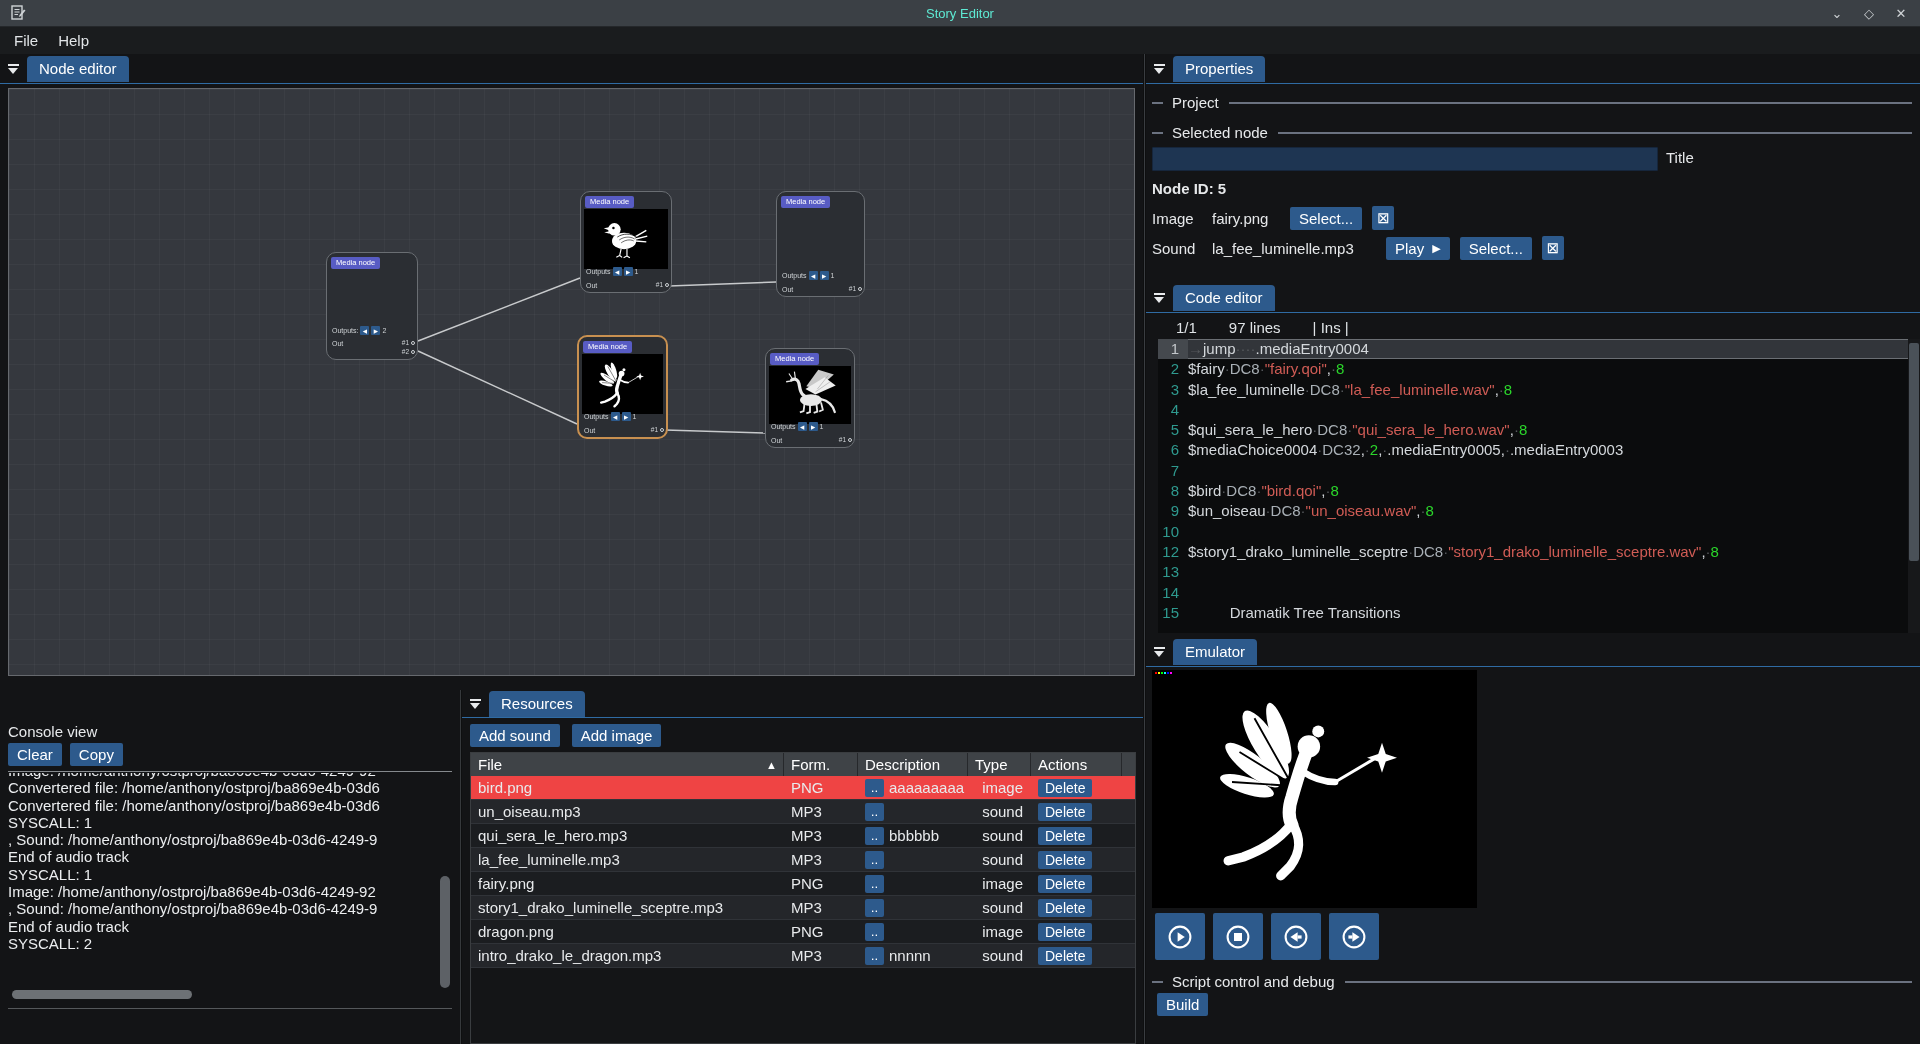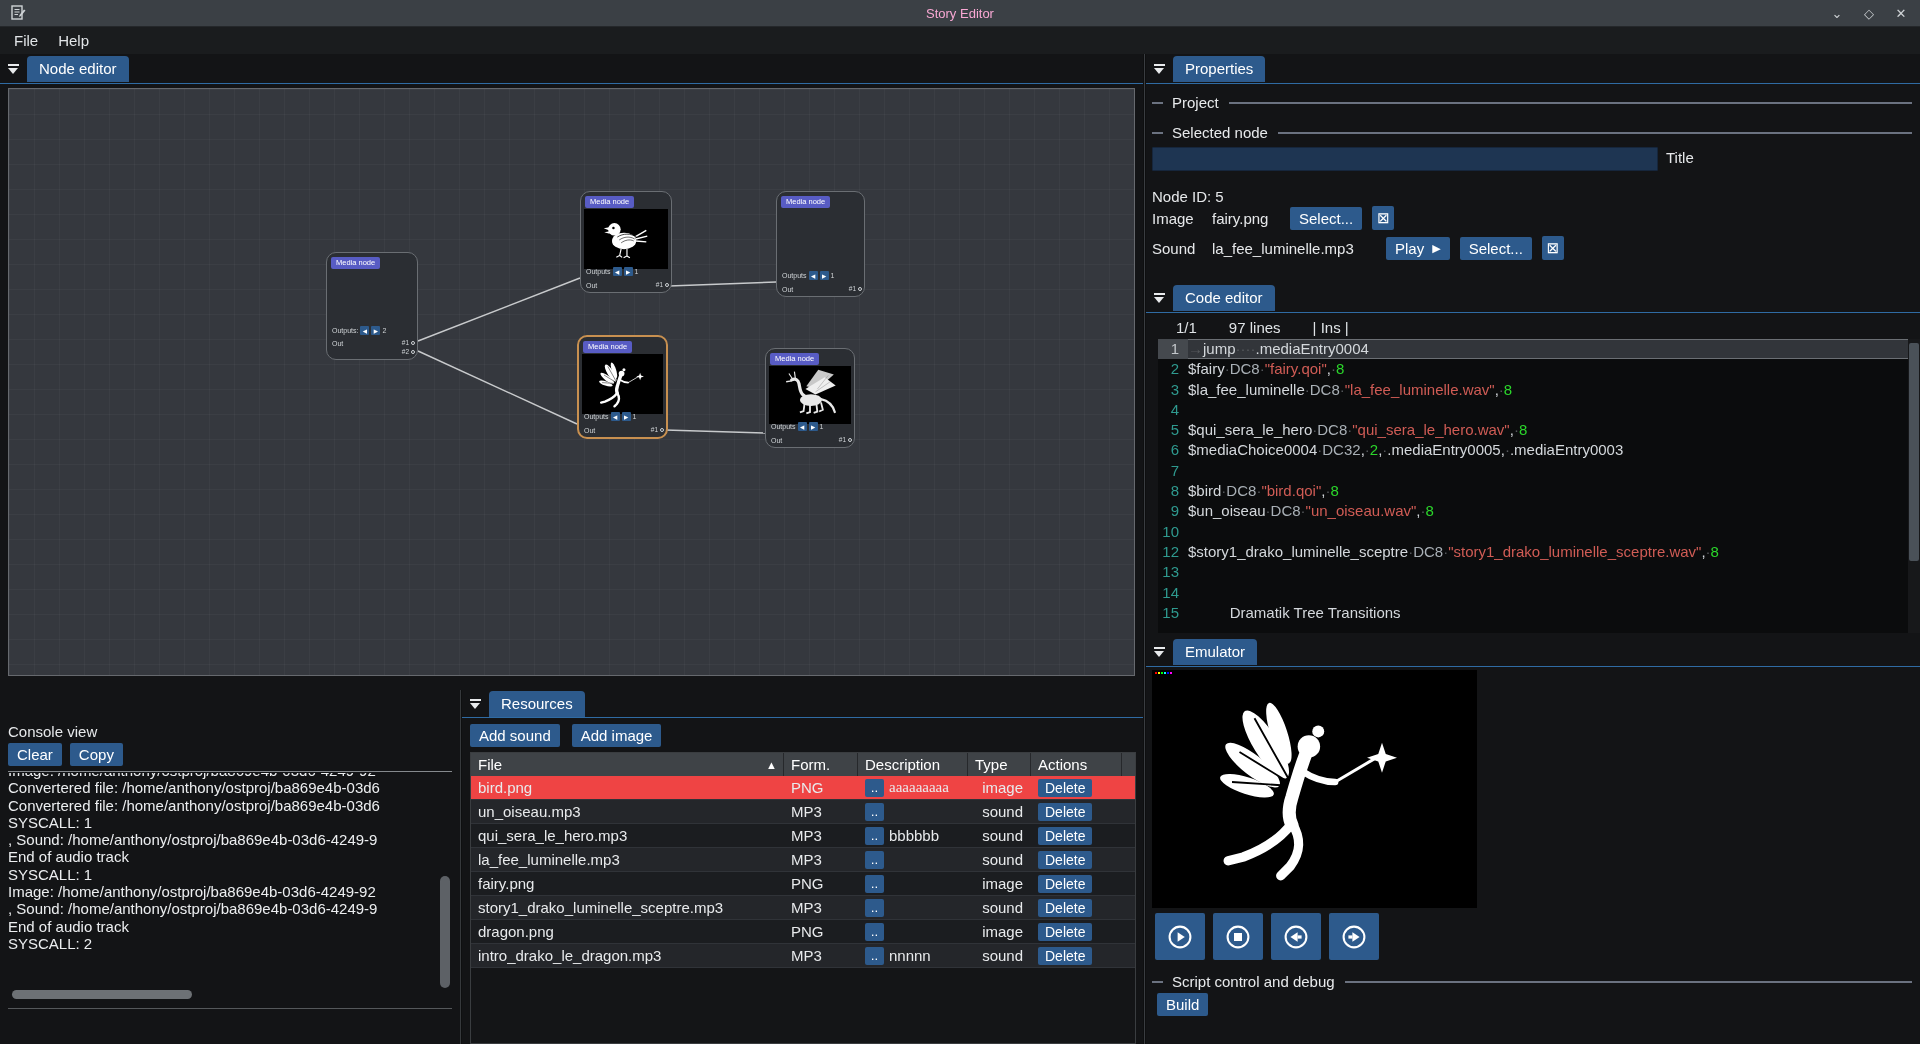--- a/index.html
+++ b/index.html
@@ -5,21 +5,21 @@
   * { margin:0; padding:0; box-sizing:border-box; }
   html,body { width:1920px; height:1044px; background:#0e0f10; overflow:hidden;
               font-family:"Liberation Sans", sans-serif; color:#e6e8ea; }
   .abs { position:absolute; }
 
   
   .titlebar { position:absolute; left:0; top:0; width:1920px; height:27px;
               background:#3b4045; border-bottom:1px solid #24272a;
               display:flex; align-items:center; }
   .titlebar .wtitle { position:absolute; left:0; right:0; text-align:center;
-              font-size:13px; color:#f9a8d4; }
+              font-size:13px; color:#5eead4; }
   .app-icon { margin-left:10px; width:18px; height:18px; z-index:2; }
   .winbtns { position:absolute; right:10px; top:0; height:27px; display:flex; gap:14px;
              align-items:center; color:#cfd3d6; font-size:13px; z-index:2; }
   .winbtn { width:18px; text-align:center; cursor:default; }
 
   .menubar { position:absolute; left:0; top:27px; width:1920px; height:27px;
              background:#1a1c1e; display:flex; align-items:center; gap:4px; padding-left:6px; }
   .menuitem { font-size:15px; color:#e2e5e8; padding:2px 8px; }
 
   
@@ -380,21 +380,21 @@
           <span>Actions</span>
         </div>
       <div class="r-hcell w-gut"></div>
     </div>
     <div id="res-body">
         <div class="r-row" style="background: #ef4444;">
           <div class="r-cell w-file">bird.png</div>
           <div class="r-cell w-form">PNG</div>
           <div class="r-cell w-desc">
             <button class="btn sm" style="width: 19px; height: 18px; padding: 0px;">..</button>
-            <span style="margin-left: 5px; font-family: Liberation Serif, serif;">aaaaaaaaa</span>
+            <span style="margin-left: 5px;">aaaaaaaaa</span>
           </div>
           <div class="r-cell w-type">image</div>
           <div class="r-cell w-act">
             <button class="btn" style="font-size: 14px; padding: 1px 7px;">Delete</button>
           </div>
           <div class="r-cell w-gut"></div>
         </div>
         <div class="r-row" style="background: rgb(36, 38, 42);">
           <div class="r-cell w-file">un_oiseau.mp3</div>
           <div class="r-cell w-form">MP3</div>
@@ -504,21 +504,21 @@
         <span>Selected node</span>
         <span class="post"></span>
     </div>
     <div class="groupline abs" style="left:6px;right:8px;top:10px;">
       <span class="pre"></span>
         <span>Project</span>
         <span class="post"></span>
     </div>
     <input id="title-input" value="" style="">
     <span class="prow" style="left:520px;top:65px;">Title</span>
-    <span class="prow" style="left:6px;top:104px;">Node ID: 5</span>
+    <span class="prow" style="left:6px;top:96px;font-weight:bold;">Node ID: 5</span>
 
     <div class="prow" style="left:6px;top:122px;gap:0;">
       <span style="width:60px;">Image</span>
       <span style="width:74px;">fairy.png</span>
       <button class="btn" style="margin-left:4px;">Select...</button>
       <button class="btn xbtn" style="margin-left:10px;">⊠</button>
     </div>
 
     <div class="prow" style="left:6px;top:152px;gap:0;">
       <span style="width:60px;">Sound</span>

